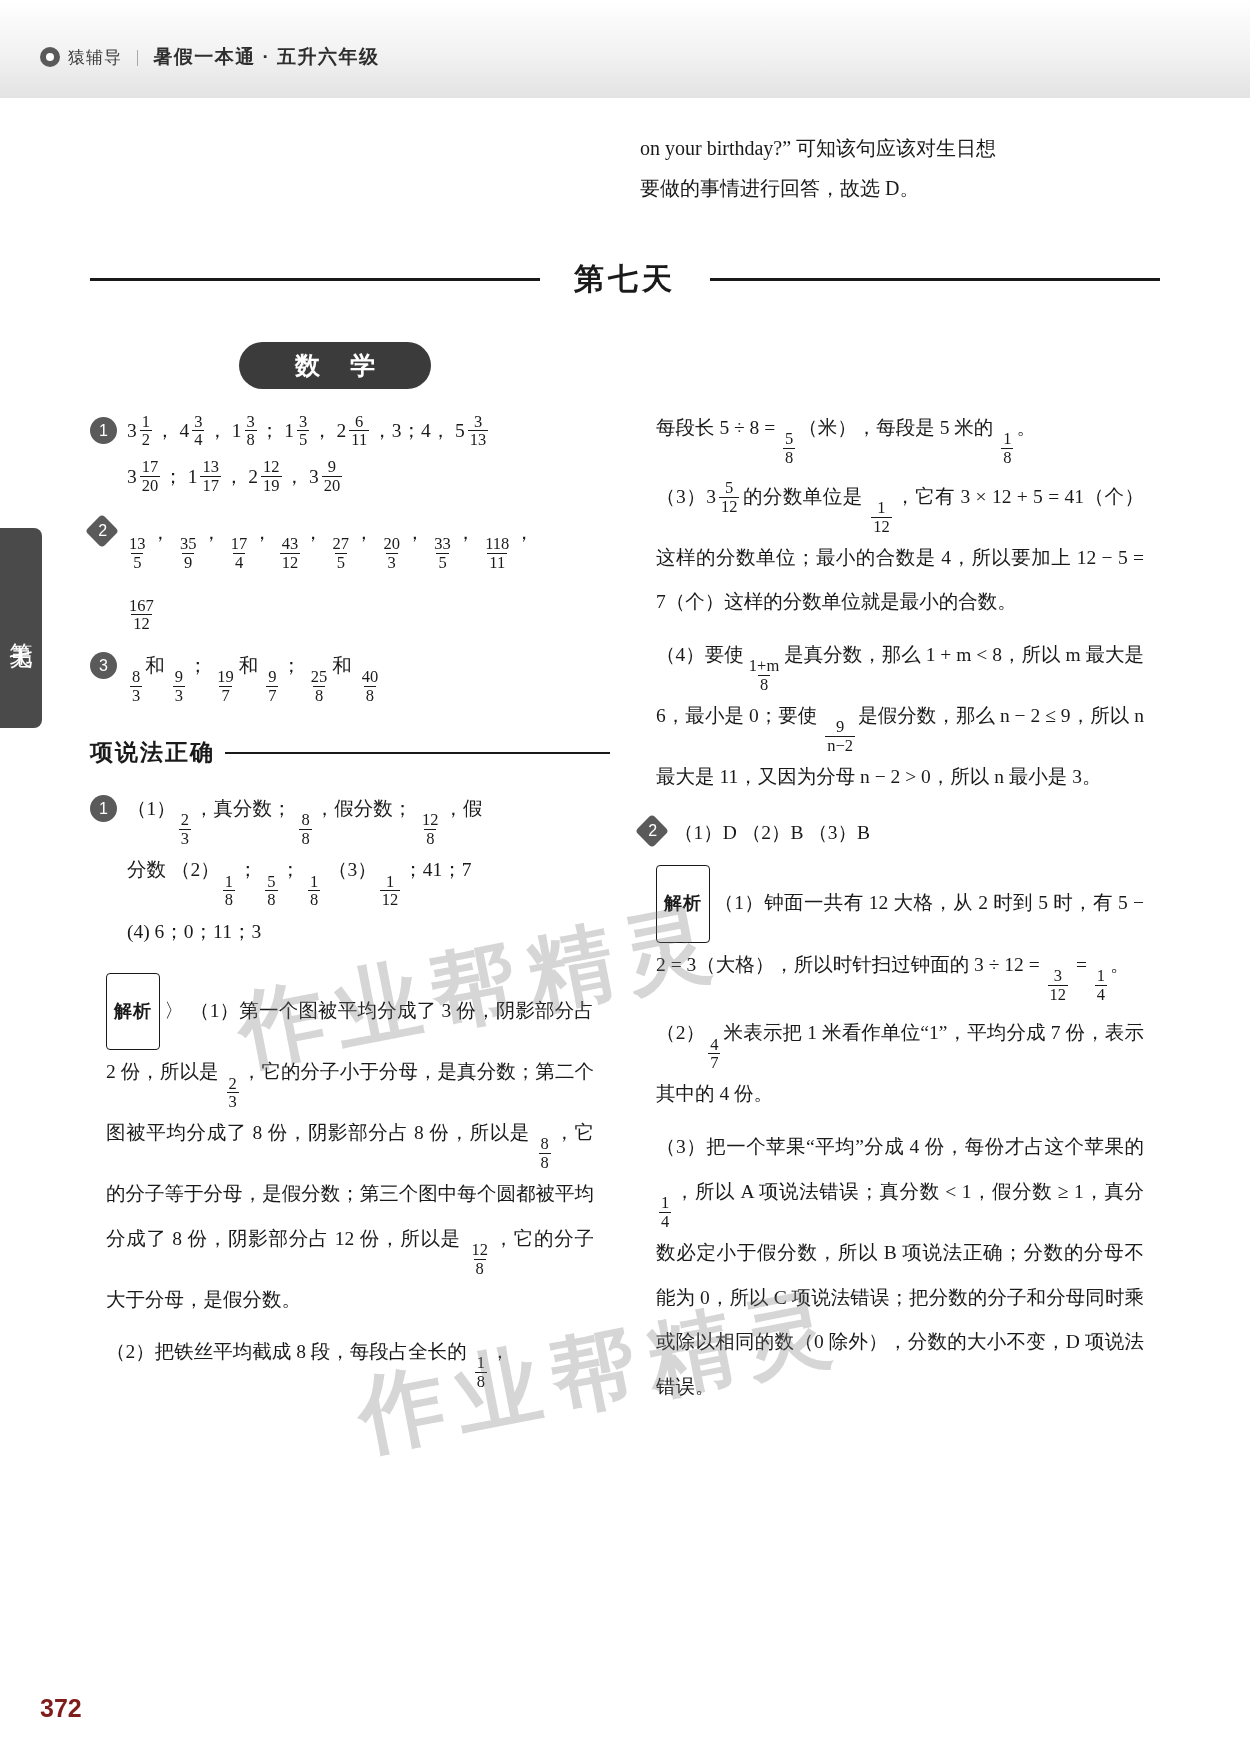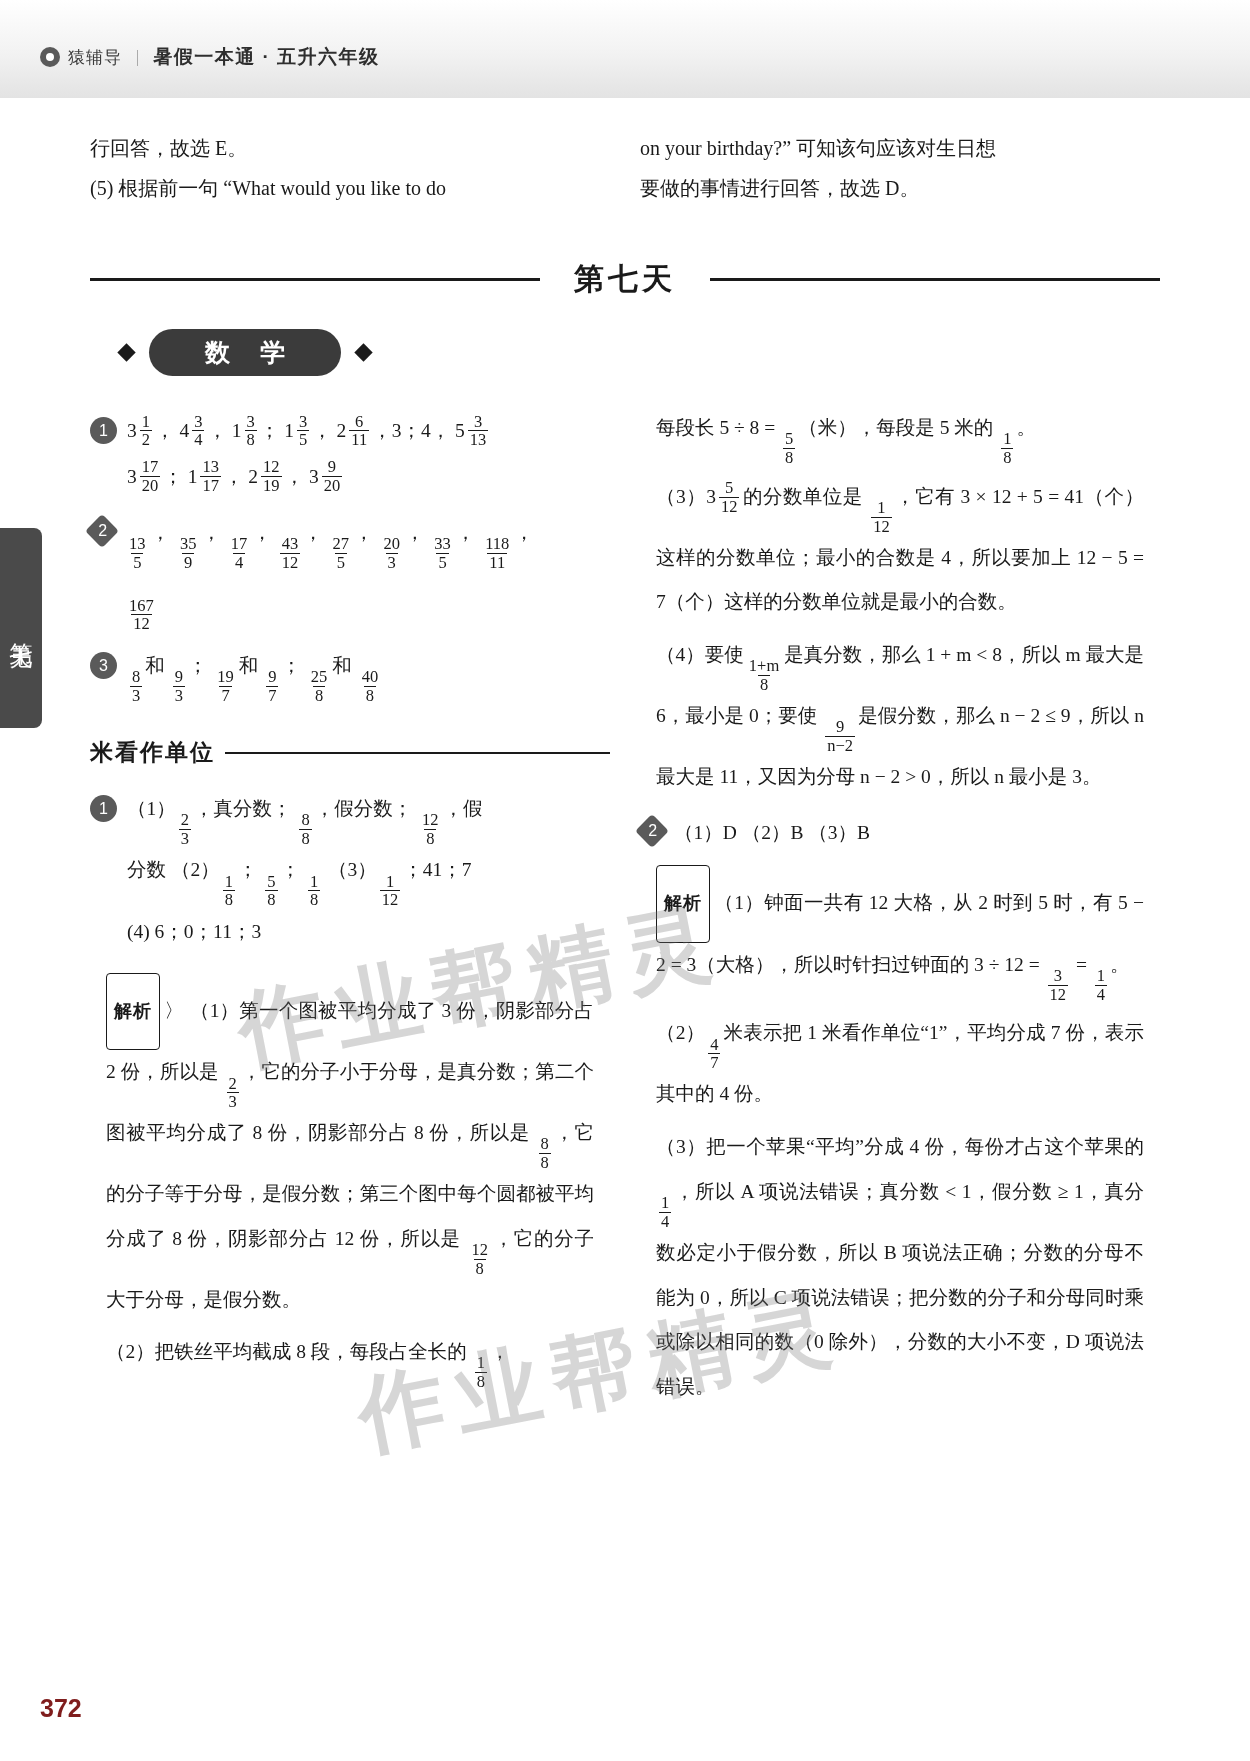--- a/index.html
+++ b/index.html
@@ -66,21 +66,21 @@
     display:flex;align-items:center;justify-content:center;gap:0;
   }
   .rule{height:3px;background:#1a1a1a;flex:1;}
   .day-title{
     font-size:30px;font-weight:bold;letter-spacing:4px;padding:0 34px;
     font-family:"Liberation Serif", serif;
   }
   
   .subject-row{
     position:absolute;left:120px;top:228px;width:430px;height:52px;
-    display:flex;align-items:center;gap:16px;
+    display:flex;align-items:center;gap:16px;flex-direction:column;
   }
   .diamond{
     width:13px;height:13px;background:#1a1a1a;transform:rotate(45deg);
     display:inline-block;
   }
   .pill{
     background:#3b3b3b;color:#ffffff;border-radius:26px;
     padding:7px 44px;font-size:25px;letter-spacing:12px;
     font-weight:bold;text-indent:12px;
   }
@@ -139,24 +139,20 @@
     <span class="brand-sep">|</span>
     <span class="brand-sub">暑假一本通 · 五升六年级</span>
   </div>
 </div>
 
 <div class="page-body">
 
   <div class="side-tab">第七天</div>
   <div class="page-num">372</div>
 
-  <div style="position:absolute;left:90px;top:30px;width:500px;font-size:20px;line-height:2.0;">
-    <div>行回答，故选 E。</div>
-    <div>(5) 根据前一句 “What would you like to do</div>
-  </div>
   <div style="position:absolute;left:640px;top:30px;width:520px;font-size:20px;line-height:2.0;">
     <div>on your birthday?” 可知该句应该对生日想</div>
     <div>要做的事情进行回答，故选 D。</div>
   </div>
 
   <div class="day-title-wrap">
     <div class="rule"></div>
     <div class="day-title">第七天</div>
     <div class="rule"></div>
   </div>
@@ -284,21 +280,21 @@
             <span class="d">8</span>
           </span>和
         <span class="frac">
             <span class="n">40</span>
             <span class="d">8</span>
           </span>
       </div>
     </div>
 
     <div class="sec-head" style="margin-top:26px;">
-      <span class="t">米看作单位</span>
+      <span class="t">项说法正确</span>
       <span class="ln"></span>
     </div>
 
     <div class="qrow">
       <div class="bullet">1</div>
       <div class="qbody">
         （1）<span class="frac">
             <span class="n">2</span>
             <span class="d">3</span>
           </span>，真分数；

